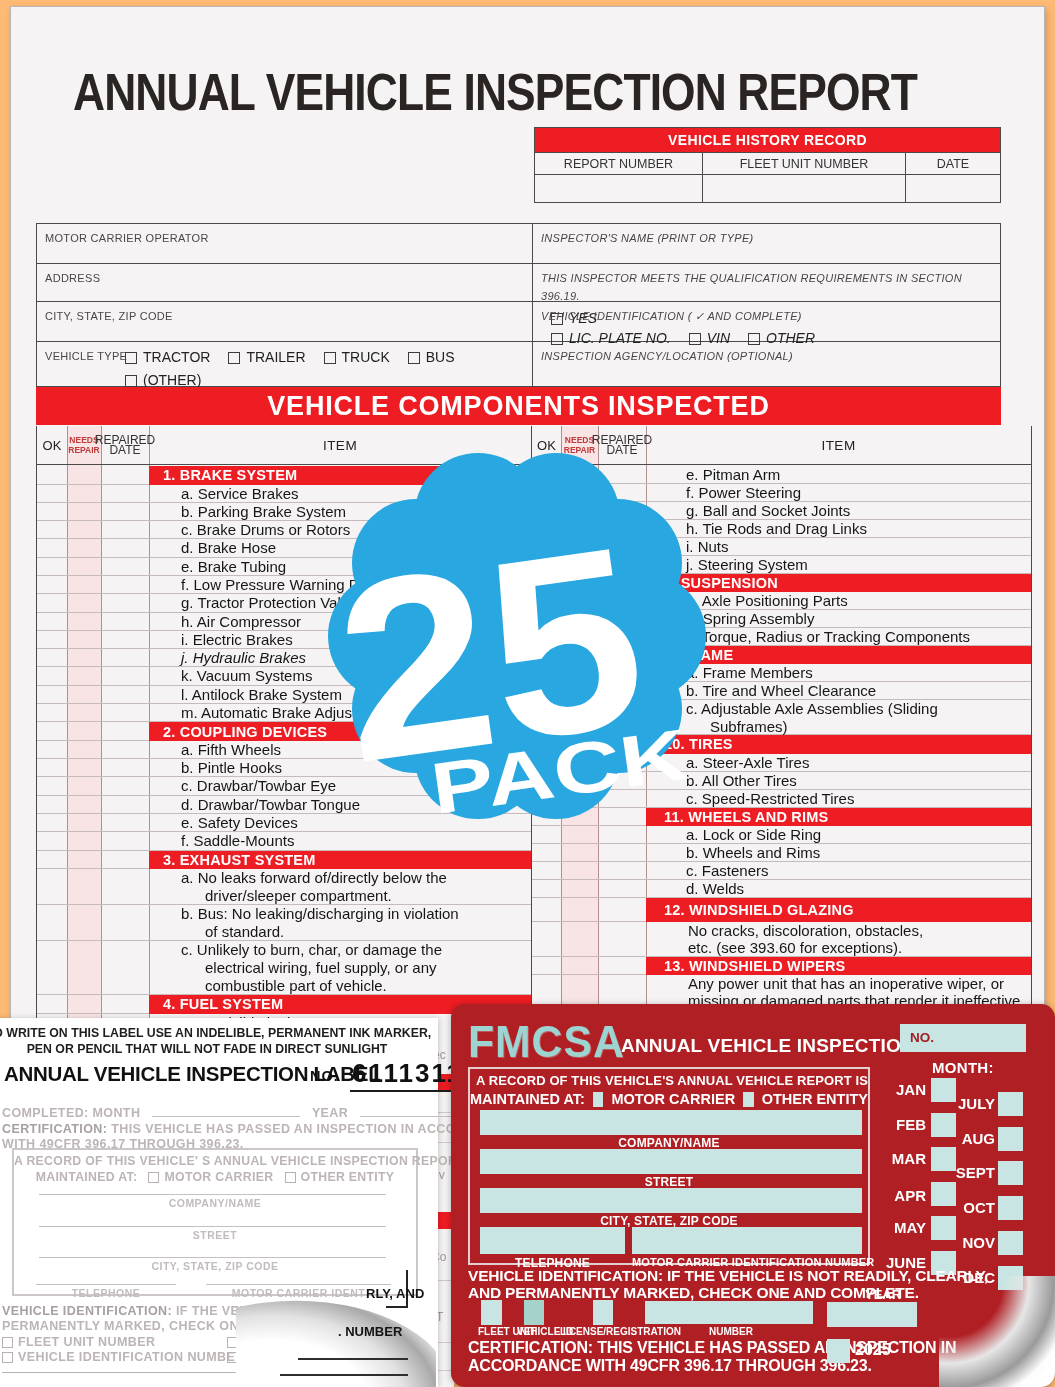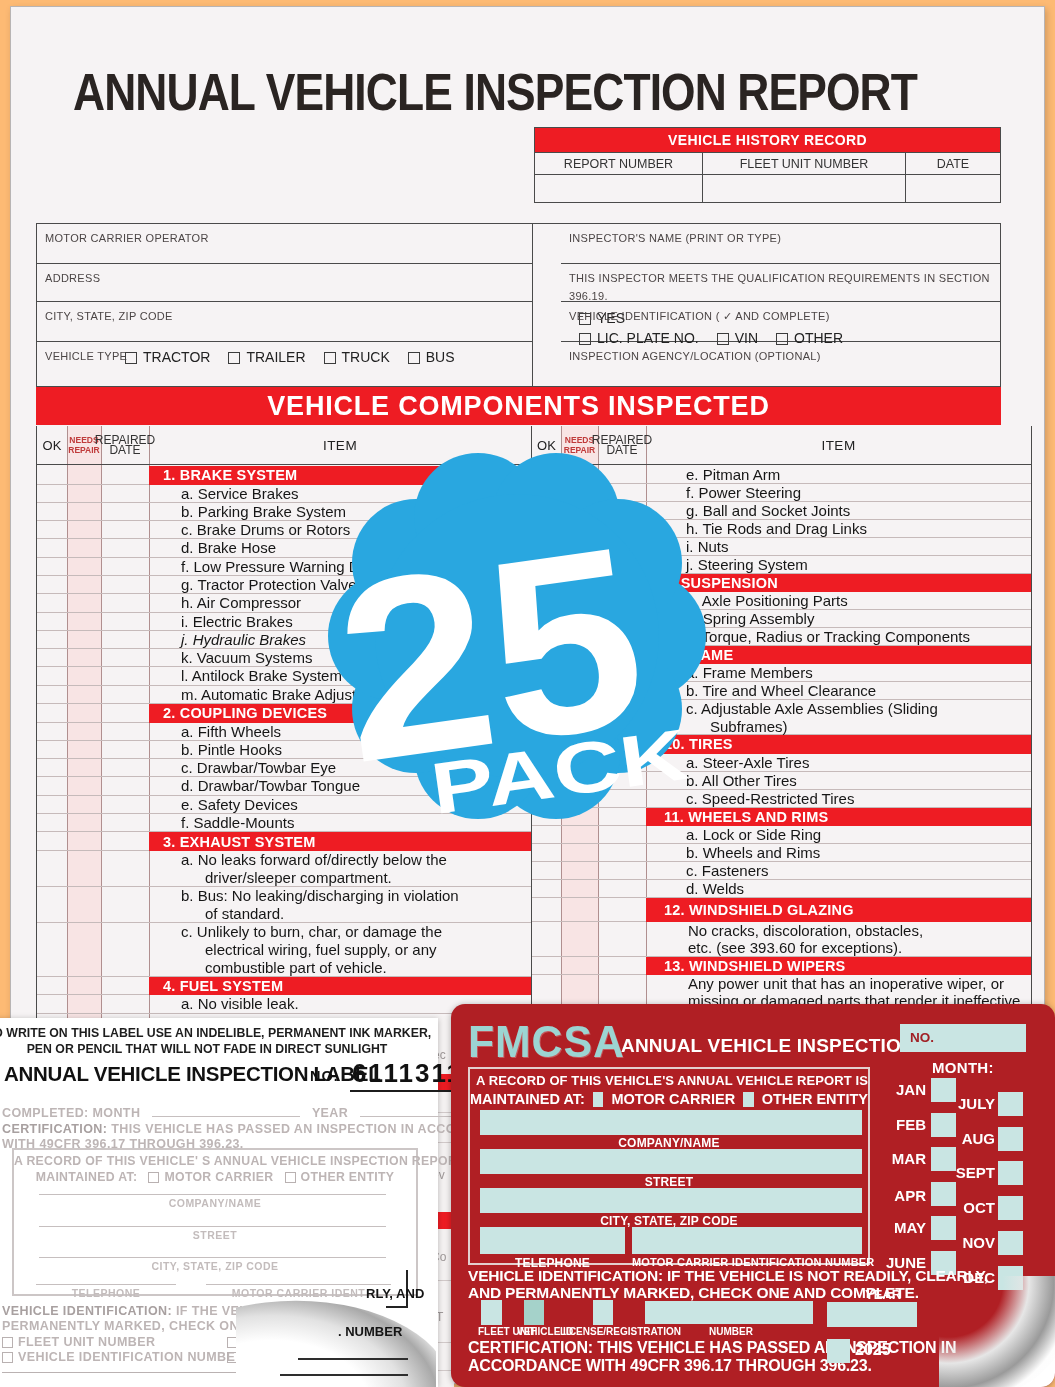--- a/index.html
+++ b/index.html
@@ -19,21 +19,21 @@
                  border-right:1px solid #4a4a4a;}
   .hist-cols .hc:last-child{border-right:none;}
   .hist-empty{display:flex;border-top:1px solid #4a4a4a;}
   .hist-empty .hc{height:27px;border-right:1px solid #4a4a4a;}
   .hist-empty .hc:last-child{border-right:none;}
   .w1{width:168px;} .w2{width:203px;} .w3{width:94px;}
   
   .info{position:absolute;left:35px;top:222px;width:965px;height:164px;border:1px solid #4a4a4a;}
   .ipane{position:absolute;top:0;bottom:0;}
   #ipl{left:0;width:496px;border-right:1px solid #4a4a4a;}
-  #ipr{left:524px;right:0;}
+  #ipr{left:496px;right:0;font-style:italic;}
   .irow{position:relative;border-bottom:1px solid #4a4a4a;padding:4px 0 4px 8px;}
   .irow:last-child{border-bottom:none;}
   .ilbl{font-size:11px;color:#4b4545;letter-spacing:.3px;}
   .chk{display:inline-block;width:12px;height:12px;border:1.6px solid #3c3c3c;margin-right:6px;vertical-align:-2px;background:transparent;}
   .opt{font-size:14px;color:#222;margin-right:18px;white-space:nowrap;}
   .optrow{margin:5px 0 0 10px;}
   .vt-opts{position:absolute;left:88px;top:6px;}
   .vt-line2{margin-top:5px;}
   
   .banner{position:absolute;left:35px;top:386px;width:965px;height:38px;background:var(--red);color:#fff;
@@ -154,20 +154,23 @@
         <div class="irow" style="height:38px;">
           <span class="ilbl">ADDRESS</span>
         </div>
         <div class="irow" style="height:40px;">
           <span class="ilbl">CITY, STATE, ZIP CODE</span>
         </div>
         <div class="irow" style="height:44px;">
           <span class="ilbl">VEHICLE TYPE</span>
           <div class="vt-opts">
             <div id="vt-opts-line"><span class="opt"><span class="chk"></span><span>TRACTOR</span></span><span class="opt"><span class="chk"></span><span>TRAILER</span></span><span class="opt"><span class="chk"></span><span>TRUCK</span></span><span class="opt"><span class="chk"></span><span>BUS</span></span></div>
+            <div class="vt-line2">
+              <span class="opt"><span class="chk"></span><span>(OTHER)</span></span>
+            </div>
           </div>
         </div>
       </div>
       <div class="ipane" id="ipr">
         <div class="irow" style="height:40px;">
           <span class="ilbl">INSPECTOR'S NAME (PRINT OR TYPE)</span>
         </div>
         <div class="irow" style="height:38px;">
           <span class="ilbl">THIS INSPECTOR MEETS THE QUALIFICATION REQUIREMENTS IN SECTION 396.19.</span>
           <div class="optrow"><span class="opt"><span class="chk"></span><span>YES</span></span></div>
@@ -209,20 +212,23 @@
             <div class="itxt">a.  Service Brakes</div>
           </div>
           <div class="trow item" style="height: 18.3px;">
             <div class="itxt">b.  Parking Brake System</div>
           </div>
           <div class="trow item" style="height: 18.3px;">
             <div class="itxt">c.  Brake Drums or Rotors</div>
           </div>
           <div class="trow item" style="height: 18.3px;">
             <div class="itxt">d.  Brake Hose</div>
+          </div>
+          <div class="trow item" style="height: 18.3px;">
+            <div class="itxt">e.  Brake Tubing</div>
           </div>
           <div class="trow item" style="height: 18.3px;">
             <div class="itxt">f.  Low Pressure Warning Device</div>
           </div>
           <div class="trow item" style="height: 18.3px;">
             <div class="itxt">g.  Tractor Protection Valve</div>
           </div>
           <div class="trow item" style="height: 18.3px;">
             <div class="itxt">h.  Air Compressor</div>
           </div>

